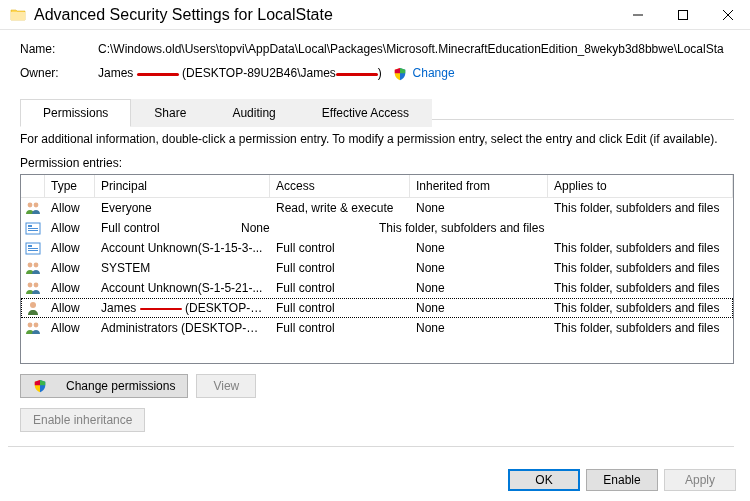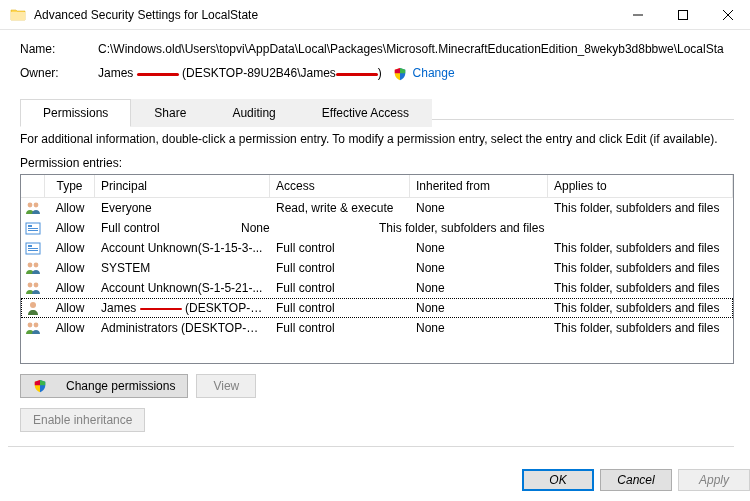--- a/index.html
+++ b/index.html
@@ -1,19 +1,19 @@
 <!DOCTYPE html>
 <html><head>
 <meta charset="utf-8">
 <style>
 * { box-sizing: border-box; margin: 0; padding: 0; font-family: "Segoe UI", Tahoma, sans-serif; font-size: 12px; }
 body { background: #fff; width: 750px; height: 501px; overflow: hidden; }
 .titlebar { height: 30px; background: #fff; display: flex; align-items: center; border-bottom: 1px solid #e5e5e5; }
 .titlebar .folder-icon { width: 16px; height: 16px; margin: 0 8px 0 10px; }
-.titlebar .title { flex: 1; font-size: 12px; color: #000; }
+.titlebar .title { flex: 1; font-size: 16px; color: #000; }
 .winbtns { display: flex; }
 .winbtn { width: 45px; height: 30px; display: flex; align-items: center; justify-content: center; color: #000; }
 .content { padding: 12px 16px 0 20px; }
 .row { display: flex; align-items: center; margin-bottom: 10px; font-size: 12px; }
 .row .label { width: 78px; color: #000; }
 .row .value { flex: 1; color: #000; white-space: nowrap; overflow: hidden; }
 .redact { display:inline-block; vertical-align:middle; position:relative; }
 .redact::after { content:""; position:absolute; left:0; right:0; top:40%; height:30%; background:#d40000; border-radius:2px; }
 .shield { width:14px; height:14px; display:inline-block; vertical-align:middle; margin:0 2px 0 8px; }
 .link { color:#0066cc; cursor:pointer; }
@@ -22,29 +22,29 @@
 .tab.active { background:#fff; border-color:#d9d9d9; border-bottom:1px solid #fff; }
 .info { margin:12px 0 10px; color:#000; }
 .entries-label { margin-bottom:4px; }
 .grid { border:1px solid #828790; background:#fff; height:190px; overflow:hidden; }
 .ghead { display:flex; background:#fff; border-bottom:1px solid #e5e5e5; }
 .ghead .gc { padding:4px 6px; border-right:1px solid #e5e5e5; font-weight:400; color:#000; white-space:nowrap; overflow:hidden; }
 .grow { display:flex; align-items:center; height:20px; }
 .grow.selected { outline:1px dotted #000; outline-offset:-1px; }
 .gc { padding:2px 6px; white-space:nowrap; overflow:hidden; text-overflow:ellipsis; }
 .gc.icon { width:24px; padding:2px 4px; display:flex; align-items:center; }
-.gc.type { width:50px;text-align:center; }
+.gc.type { width:50px; }
 .gc.principal { width:175px; }
 .gc.access { width:140px; }
 .gc.inherited { width:138px; }
 .gc.applies { flex:1; }
 .btnrow { display:flex; gap:8px; margin-top:10px; }
 .btn { padding:4px 12px; background:#e1e1e1; border:1px solid #adadad; cursor:pointer; display:flex; align-items:center; gap:19px; min-width:60px; justify-content:center; }
 .btn.disabled { color:#838383; background:#efefef; border-color:#d0d0d0; cursor:default; }
-.footer { position:absolute; bottom:10px; right:0; display:flex; gap:6px;font-style:italic; }
+.footer { position:absolute; bottom:10px; right:14px; display:flex; gap:6px; }
 .footer .btn { min-width:72px; padding:3px 12px; }
 .footer .btn.ok { background:#e1e1e1; border:1px solid #0078d7; box-shadow:0 0 0 1px #0078d7 inset; }
 hr.sep { border:none; border-top:1px solid #d9d9d9; margin:14px 0 0 -12px; width:calc(100% + 12px); }
 </style>
 </head>
 <body>
 
 <div class="titlebar">
   <svg class="folder-icon" viewBox="0 0 16 16">
       <path fill="#ffd75a" stroke="#d9a400" stroke-width="0.5" d="M1 3h5l1 1h8v9H1z"></path>
@@ -227,15 +227,15 @@
     <div class="btn disabled">View</div>
   </div>
   <div class="btnrow">
     <div class="btn disabled">Enable inheritance</div>
   </div>
   <hr class="sep">
 </div>
 
 <div class="footer">
   <div class="btn ok">OK</div>
-  <div class="btn">Cancel</div>
+  <div class="btn">Enable</div>
   <div class="btn disabled">Apply</div>
 </div>
 
 </body></html>

